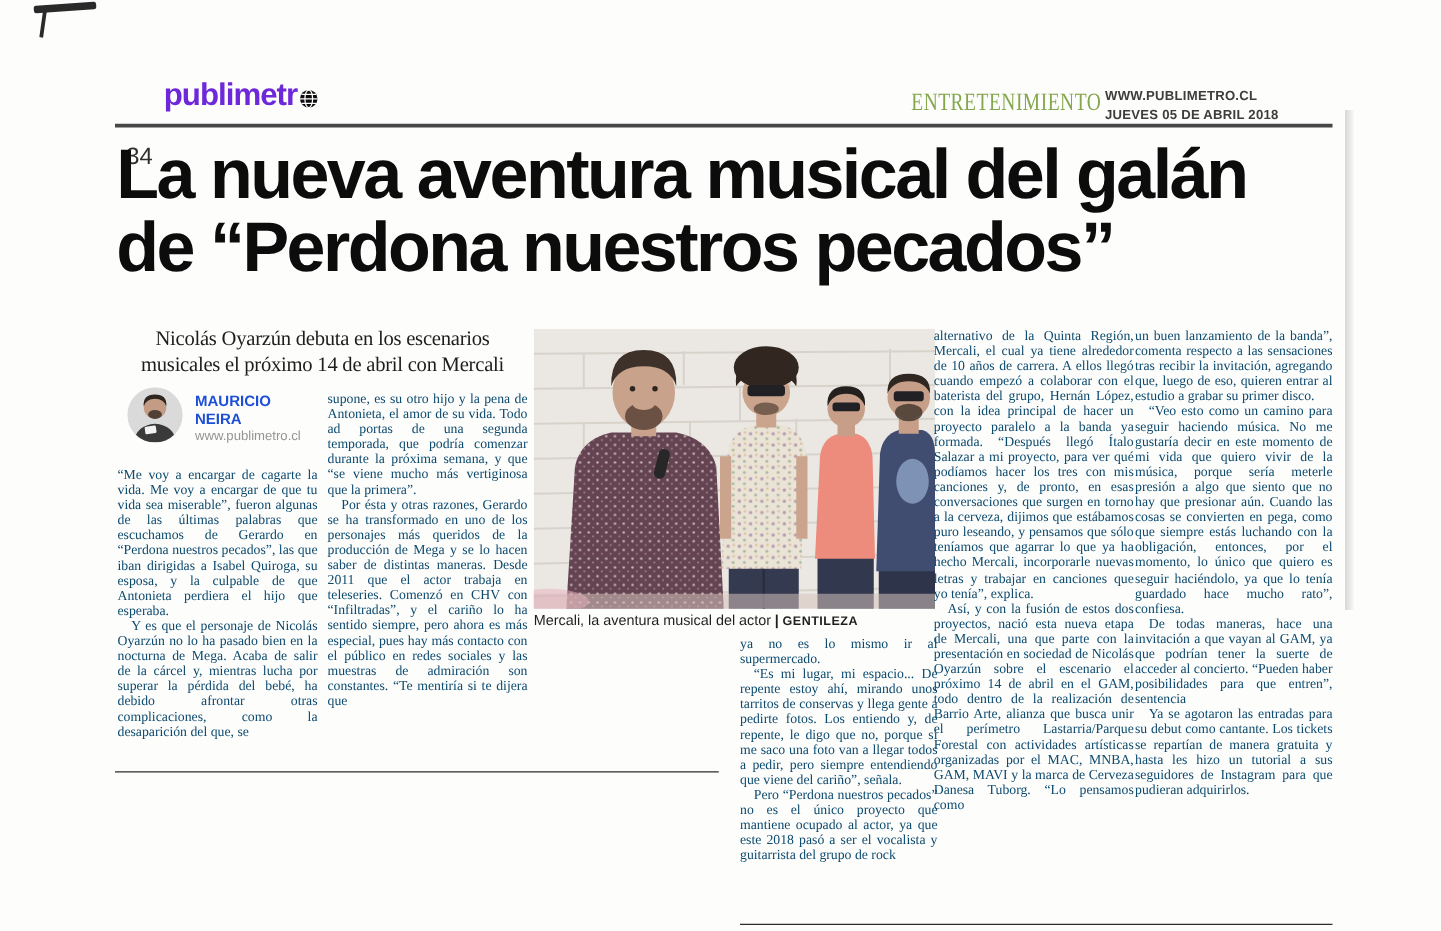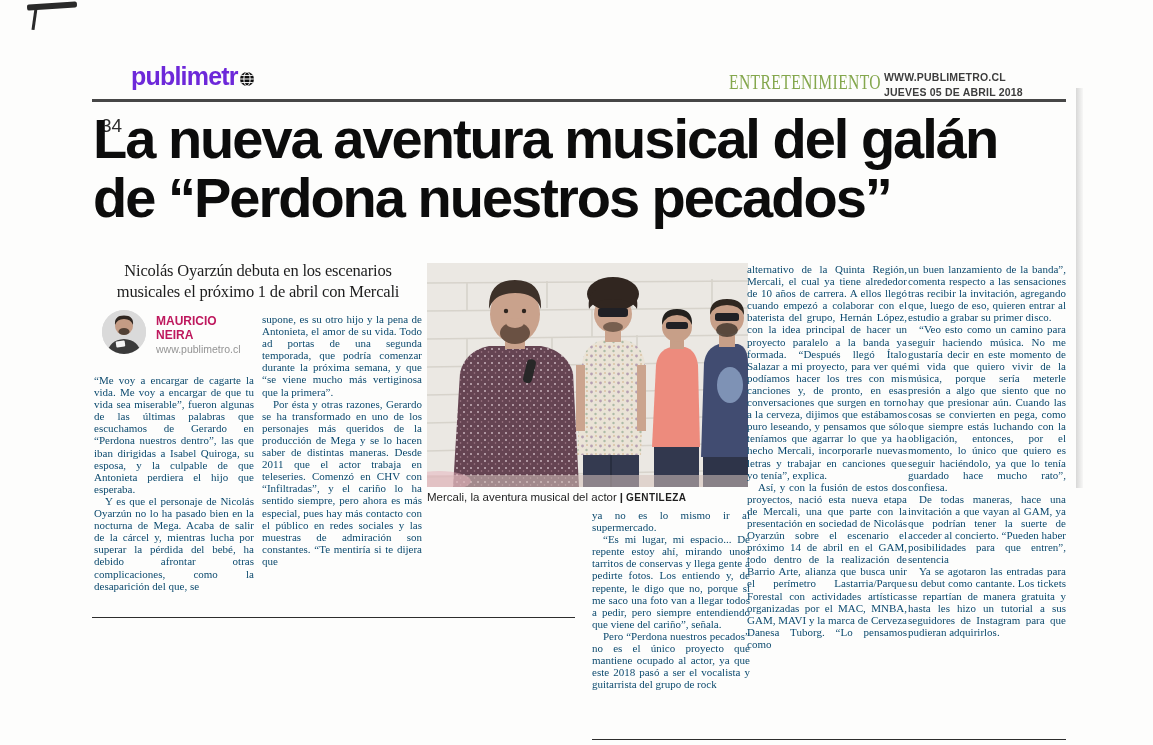--- a/index.html
+++ b/index.html
@@ -29,21 +29,21 @@
   .headline { position:absolute; left:93px; top:110px; width:1005px;
     font-weight:bold; font-size:56px; line-height:1.05; letter-spacing:-2px;
     color:#0c0c0c; white-space:pre-line; }
   .subhead { position:absolute; left:84px; top:260px; width:348px; text-align:center;
     font-size:16.5px; letter-spacing:-0.2px; line-height:1.28; color:#1d1d1d; white-space:pre-line; }
 
   
   .byline { position:absolute; left:102px; top:310px; display:flex; gap:10px; }
   .avatar { width:44px; height:44px; border-radius:50%; overflow:hidden; background:#dadada; flex:0 0 auto; }
   .byline-text { padding-top:4px; font-family:"Liberation Sans", sans-serif; }
-  .byline-name { font-weight:bold; font-size:12px; line-height:1.18; color:#be185d; white-space:pre-line; }
+  .byline-name { font-weight:bold; font-size:12px; line-height:1.18; color:#1d4ed8; white-space:pre-line; }
   .byline-url { font-size:10.5px; color:#949494; margin-top:1px; }
 
   
   .photo { position:absolute; left:427px; top:263px; width:321px; height:224px; }
   .caption { position:absolute; left:427px; top:491px; width:330px;
     font-family:"Liberation Sans", sans-serif; font-size:11.5px; color:#1f1f1f; }
   .caption .credit { font-weight:bold; font-size:10px; letter-spacing:.4px; }
   .caption .sep { font-weight:bold; padding:0 3px; }
 
   
@@ -84,21 +84,21 @@
   <div class="section-title" style="color:#84a74d;">ENTRETENIMIENTO</div>
   <div class="site-info">
     <div>WWW.PUBLIMETRO.CL</div>
     <div>JUEVES 05 DE ABRIL 2018</div>
   </div>
   <div class="header-rule"></div>
 
   <h1 class="headline" style="margin:0; font-family:Liberation Sans, sans-serif;">La nueva aventura musical del galán
 de “Perdona nuestros pecados”</h1>
   <div class="subhead">Nicolás Oyarzún debuta en los escenarios
-musicales el próximo 1 de abril con Mercali</div>
+musicales el próximo 14 de abril con Mercali</div>
 
   <div class="byline">
     <div class="avatar">
       <svg width="44" height="44" viewBox="0 0 44 44">
         <rect width="44" height="44" fill="#dadada"></rect>
         <path d="M5,44 Q7,30 22,29 Q37,30 39,44 Z" fill="#3a3a3a"></path>
         <circle cx="22" cy="16" r="9" fill="#c49c85"></circle>
         <path d="M13,15 Q12,5.5 22,5.5 Q32,5.5 31,15 Q29,9 22,9 Q15,9 13,15 Z" fill="#2f2620"></path>
         <ellipse cx="22" cy="21.5" rx="5.5" ry="3.6" fill="#44362c" opacity=".9"></ellipse>
         <rect x="14" y="31" width="9" height="6" rx="1" fill="#f2f2f2" transform="rotate(-8 18 34)"></rect>
@@ -204,21 +204,21 @@
       <rect x="0" y="212" width="321" height="12" fill="#d3bfb8" opacity=".55"></rect>
       <ellipse cx="12" cy="218" rx="32" ry="10" fill="#e3aeb8" opacity=".5"></ellipse>
       <rect width="321" height="224" fill="#ffffff" opacity=".05"></rect>
     </svg>
   </div>
   <div class="caption">
     <span>Mercali, la aventura musical del actor</span><span class="sep">|</span><span class="credit">GENTILEZA</span>
   </div>
 
   <div class="col col1">
-      <p>“Me voy a encargar de cagarte la vida. Me voy a encargar de que tu vida sea miserable”, fueron algunas de las últimas palabras que escuchamos de Gerardo en “Perdona nuestros dentro”, las que iban dirigidas a Isabel Quiroga, su esposa, y la culpable de que Antonieta perdiera el hijo que esperaba.</p>
+      <p>“Me voy a encargar de cagarte la vida. Me voy a encargar de que tu vida sea miserable”, fueron algunas de las últimas palabras que escuchamos de Gerardo en “Perdona nuestros pecados”, las que iban dirigidas a Isabel Quiroga, su esposa, y la culpable de que Antonieta perdiera el hijo que esperaba.</p>
       <p class="indent">Y es que el personaje de Nicolás Oyarzún no lo ha pasado bien en la nocturna de Mega. Acaba de salir de la cárcel y, mientras lucha por superar la pérdida del bebé, ha debido afrontar otras complicaciones, como la desaparición del que, se</p>
     </div>
   <div class="col col2">
       <p>supone, es su otro hijo y la pena de Antonieta, el amor de su vida. Todo ad portas de una segunda temporada, que podría comenzar durante la próxima semana, y que “se viene mucho más vertiginosa que la primera”.</p>
       <p class="indent">Por ésta y otras razones, Gerardo se ha transformado en uno de los personajes más queridos de la producción de Mega y se lo hacen saber de distintas maneras. Desde 2011 que el actor trabaja en teleseries. Comenzó en CHV con “Infiltradas”, y el cariño lo ha sentido siempre, pero ahora es más especial, pues hay más contacto con el público en redes sociales y las muestras de admiración son constantes. “Te mentiría si te dijera que</p>
     </div>
   <div class="col col4">
       <p>ya no es lo mismo ir al supermercado.</p>
       <p class="indent">“Es mi lugar, mi espacio... De repente estoy ahí, mirando unos tarritos de conservas y llega gente a pedirte fotos. Los entiendo y, de repente, le digo que no, porque si me saco una foto van a llegar todos a pedir, pero siempre entendiendo que viene del cariño”, señala.</p>
       <p class="indent">Pero “Perdona nuestros pecados” no es el único proyecto que mantiene ocupado al actor, ya que este 2018 pasó a ser el vocalista y guitarrista del grupo de rock</p>

